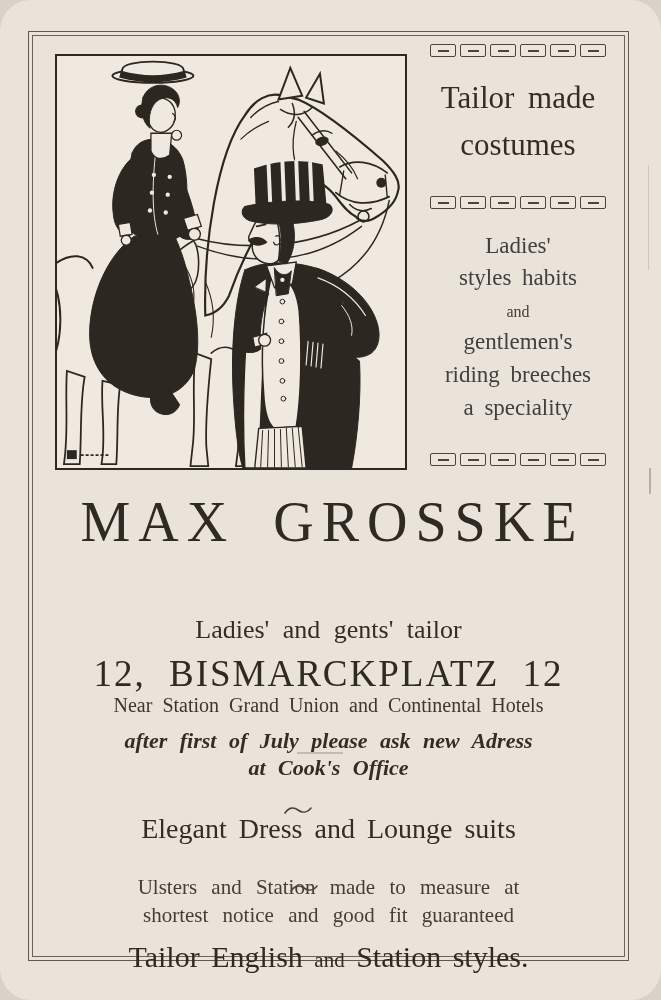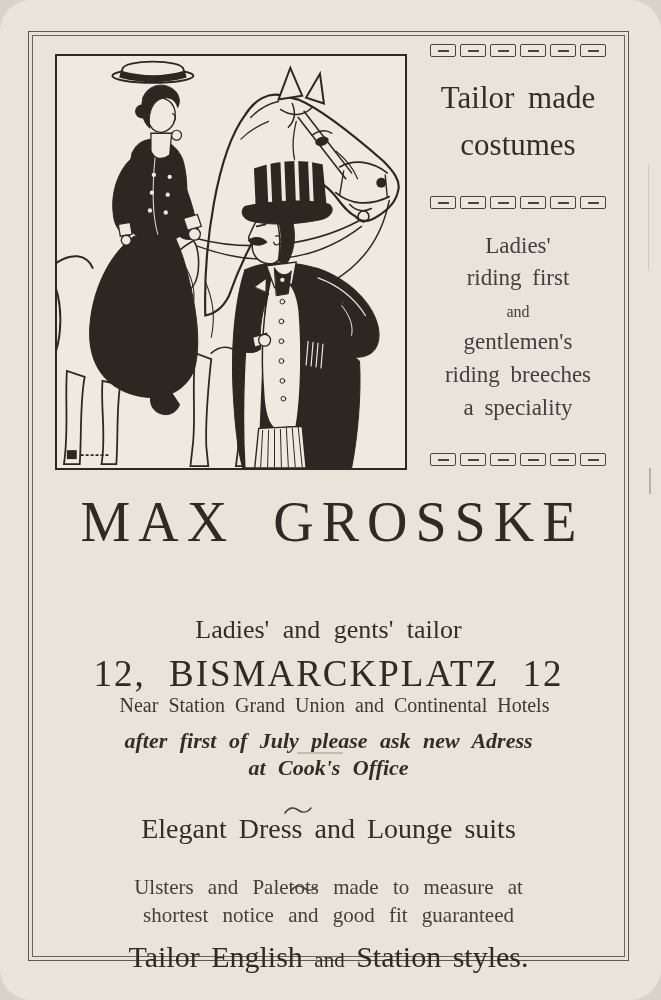--- a/index.html
+++ b/index.html
@@ -24,21 +24,21 @@
   .illus svg{display:block; width:100%; height:100%;}
   .txt{position:absolute; text-align:center; white-space:nowrap;}
   .rc{left:410px; width:216px;}
   .mc{left:28px; width:601px;margin-top:44px;}
   .tagline{font-size:31px; line-height:36px; word-spacing:6px; color:#332d25;}
   .svc{font-size:23px; word-spacing:5px; color:#404040;}
   .svc-sm{font-size:16px; word-spacing:3px; color:#454036;}
   .bizname{font-size:56px; letter-spacing:8px; word-spacing:16px; color:#2f2a23;}
   .subtitle{font-size:26px; word-spacing:7px; color:#332d25;}
   .address{font-size:37px; letter-spacing:2px; word-spacing:12px; color:#2f2a23;}
-  .addrnote{font-size:20px; word-spacing:5px; color:#3d372e;padding-left:6px;}
+  .addrnote{font-size:20px; word-spacing:5px; color:#3d372e;}
   .notice{font-size:22px; font-weight:bold; font-style:italic; word-spacing:7px; color:#332d25;}
   .offer1{font-size:28px; word-spacing:5px; color:#332d25;}
   .offer2{font-size:21px; word-spacing:9px; color:#443e34;}
   .offer3{font-size:30px; word-spacing:4px; color:#2f2a23;}
   .offer3 .small-and{font-size:21px;}
   .pagenum{font-size:17px; color:#4a443a;}
   .dashrow{
     position:absolute; left:410px; width:216px;
     display:flex; justify-content:center; gap:4px;
   }
@@ -260,21 +260,21 @@
       </span>
     <span class="dashbox">
         <i></i>
       </span>
     <span class="dashbox">
         <i></i>
       </span>
   </div>
 
   <div class="txt rc svc" style="top:233px">Ladies'</div>
-  <div class="txt rc svc" style="top:265px">riding first</div>
+  <div class="txt rc svc" style="top:265px">styles habits</div>
   <div class="txt rc svc-sm" style="top:303px">and</div>
   <div class="txt rc svc" style="top:329px">gentlemen's</div>
   <div class="txt rc svc" style="top:362px">riding breeches</div>
   <div class="txt rc svc" style="top:395px">a speciality</div>
 
   <div class="dashrow" style="top:453px">
     <span class="dashbox">
         <i></i>
       </span>
     <span class="dashbox">
@@ -302,21 +302,21 @@
   <div class="txt mc notice" style="top:711px">at Cook's Office</div>
 
   <div class="shortrule"></div>
 
   <div class="txt mc offer1" style="top:769px">Elegant Dress and Lounge suits</div>
 
   <svg class="squiggle" style="left:283px; top:806px" viewBox="0 0 30 10">
     <path d="M2 7 C6 1 11 1 15 4 C19 7 24 7 28 2" stroke="#4a443b" stroke-width="1.6" fill="none" stroke-linecap="round"></path>
   </svg>
 
-  <div class="txt mc offer2" style="top:831px">Ulsters and Paletots made to measure at</div>
+  <div class="txt mc offer2" style="top:831px">Ulsters and Station made to measure at</div>
   <div class="txt mc offer2" style="top:859px">shortest notice and good fit guaranteed</div>
 
   <svg class="squiggle" style="left:289px; top:884px" viewBox="0 0 30 10">
     <path d="M2 7 C6 1 11 1 15 4 C19 7 24 7 28 2" stroke="#4a443b" stroke-width="1.6" fill="none" stroke-linecap="round"></path>
   </svg>
 
   <div class="txt mc offer3" style="top:896px">
     <span>Tailor English</span>
     <span class="small-and">and</span>
     <span>Station styles.</span>

